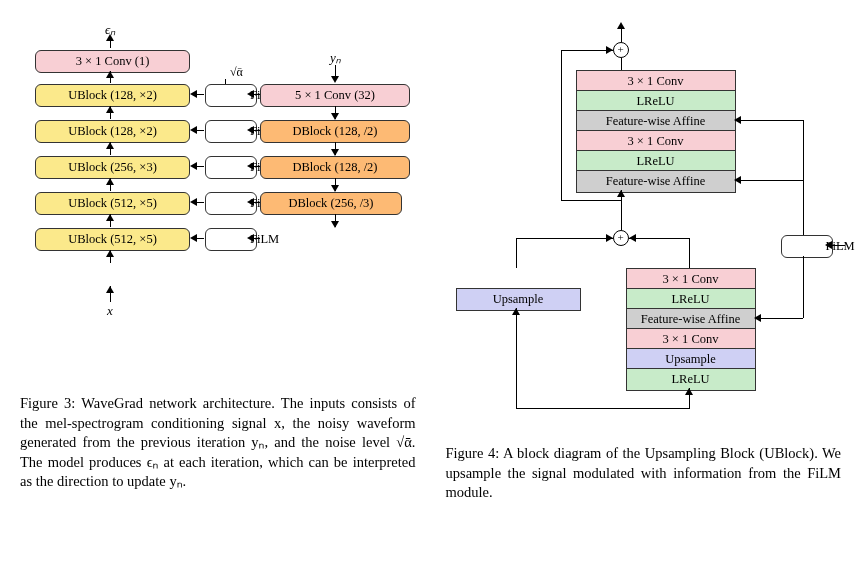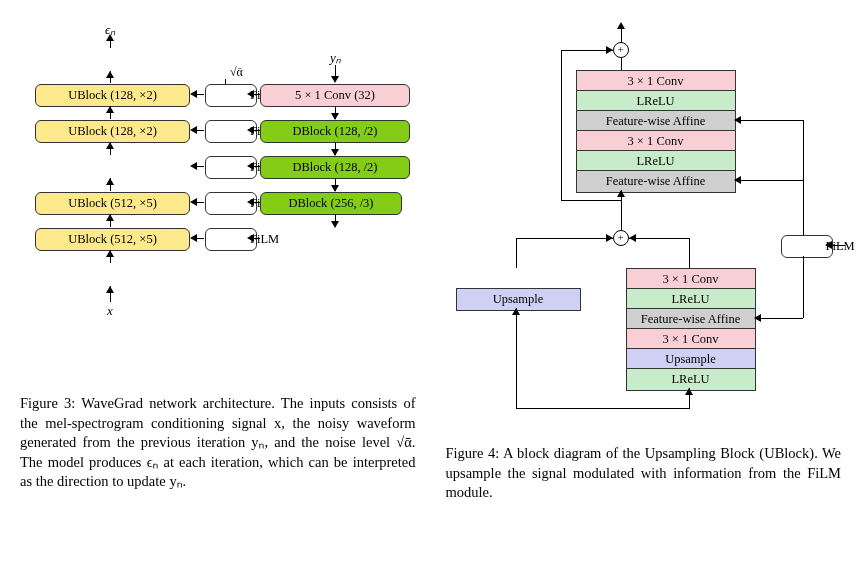--- a/index.html
+++ b/index.html
@@ -25,21 +25,21 @@
     border: 1px solid #333;
     border-radius: 6px;
     text-align: center;
     font-size: 12.5px;
     padding: 3px 6px;
     box-sizing: border-box;
     position: absolute;
   }
   .pink { background: #f8cfd4; }
   .yellow { background: #fbe98b; }
-  .purple { background: #84cc16; }
+  .purple { background: #fdba74; }
   .white { background: #fff; padding-left: 44px; }
   .green { background: #c8ebc9; }
   .grey  { background: #cfcfcf; }
   .blue  { background: #cfd0f4; }
 
   .arrow {
     position: absolute;
     width: 0; height: 0;
     border-left: 4px solid transparent;
     border-right: 4px solid transparent;
@@ -86,22 +86,24 @@
     <span class="label-it" style="left:85px; top:0px;">ϵₙ</span>
     <div class="line" style="left:90px; top:16px; width:1px; height:12px;"></div>
     <div class="arrow arrow-up" style="left:86px; top:14px;"></div>
 
     <span class="label-tx" style="left:210px; top:45px; font-size:12px;">√ᾱ</span>
 
     <span class="label-it" style="left:310px; top:28px;">yₙ</span>
     <div class="line" style="left:315px; top:45px; width:1px; height:14px;"></div>
     <div class="arrow arrow-down" style="left:311px; top:56px;"></div>
 
+    <div class="block pink" style="left:15px; top:30px; width:155px;">3 × 1 Conv (1)</div>
     <div class="block yellow" style="left:15px; top:64px; width:155px;">UBlock (128, ×2)</div>
     <div class="block yellow" style="left:15px; top:100px; width:155px;">UBlock (128, ×2)</div>
+    <div class="block yellow" style="left:15px; top:136px; width:155px;">UBlock (256, ×3)</div>
     <div class="block yellow" style="left:15px; top:172px; width:155px;">UBlock (512, ×5)</div>
     <div class="block yellow" style="left:15px; top:208px; width:155px;">UBlock (512, ×5)</div>
 
     <div class="line" style="left:90px; top:51px; width:1px; height:12px;"></div>
         <div class="arrow arrow-up" style="left:86px; top:51px;"></div>
     <div class="line" style="left:90px; top:86px; width:1px; height:13px;"></div>
         <div class="arrow arrow-up" style="left:86px; top:86px;"></div>
     <div class="line" style="left:90px; top:122px; width:1px; height:13px;"></div>
         <div class="arrow arrow-up" style="left:86px; top:122px;"></div>
     <div class="line" style="left:90px; top:158px; width:1px; height:13px;"></div>

